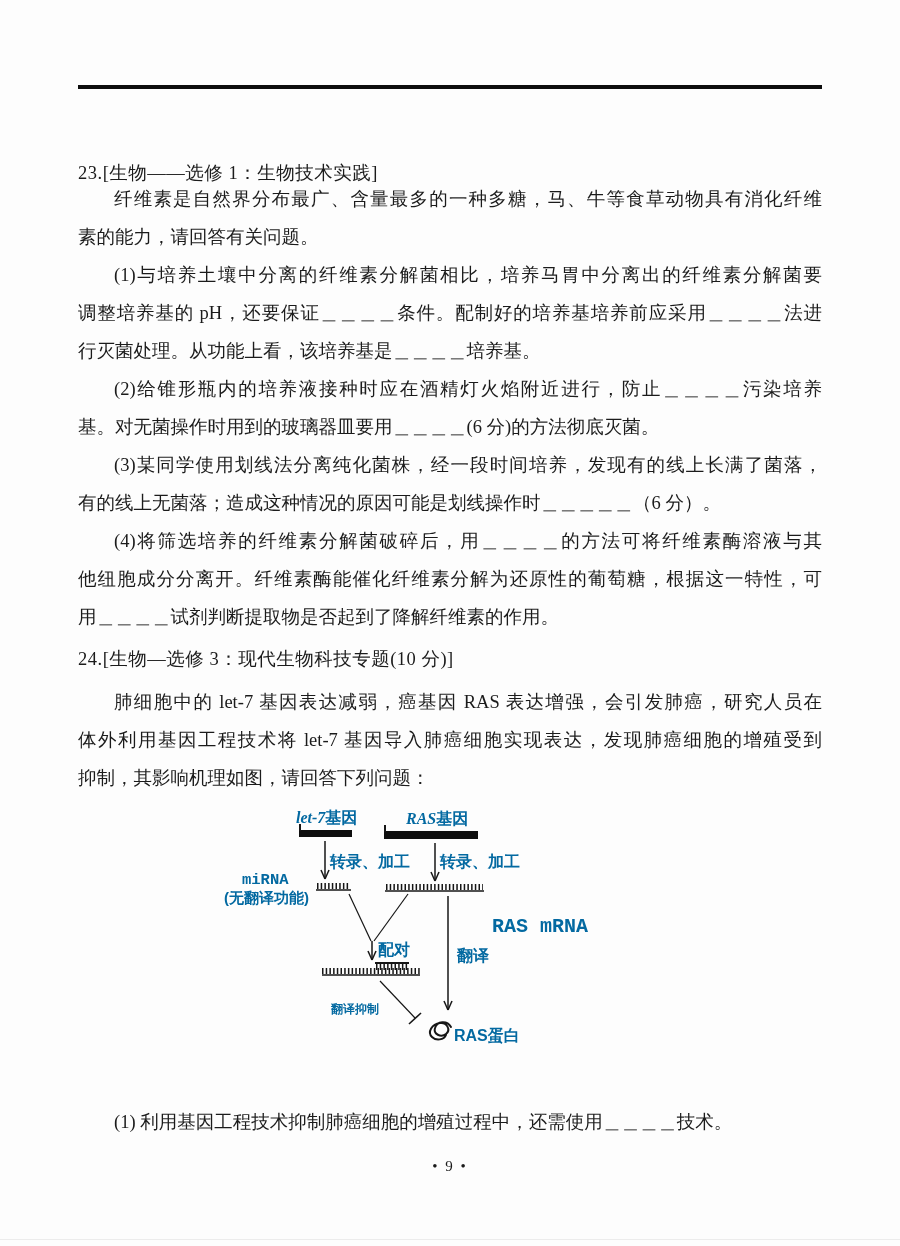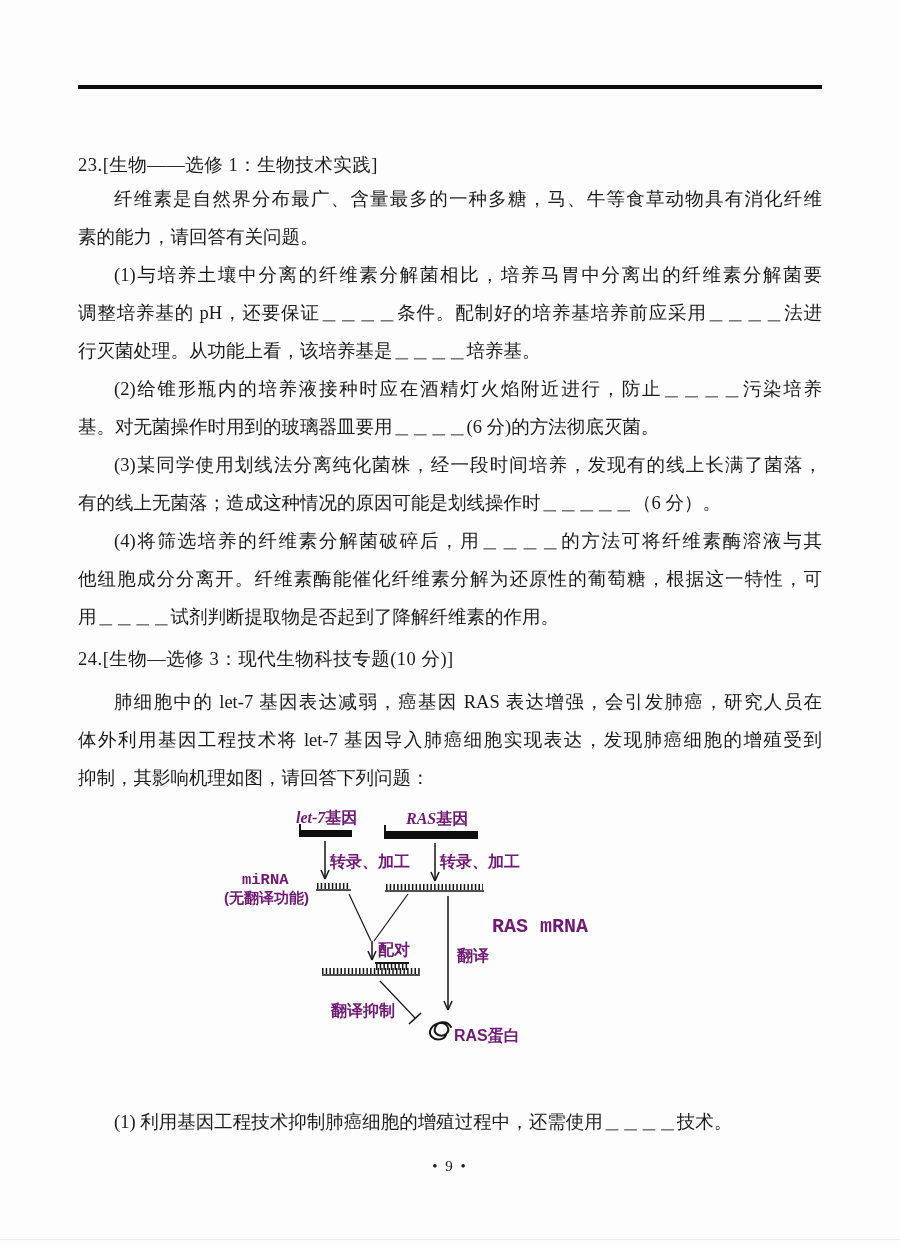--- a/index.html
+++ b/index.html
@@ -20,42 +20,42 @@
   .heading{letter-spacing:0.5px;}
   .pagenum{
     position:absolute;left:0;top:1158px;width:900px;text-align:center;
     font-size:15px;letter-spacing:2px;
   }
   
   .diagram{position:absolute;left:0;top:800px;width:900px;height:262px;}
   .diagram svg{position:absolute;left:0;top:0;}
   .dlabel{
     position:absolute;font-family:"Liberation Sans","DejaVu Sans",sans-serif;
-    font-weight:bold;color:#701a75;white-space:nowrap;
+    font-weight:bold;color:#0369a1;white-space:nowrap;
   }
   .latin-it{font-family:"Liberation Serif","DejaVu Serif",serif;font-style:italic;}
   .serif-b{font-family:Liberation Mono, monospace;}
   #lbl-let7{left:296px;top:8px;font-size:16px;}
   #lbl-rasgene{left:406px;top:9px;font-size:16px;}
   #lbl-trans-l{left:330px;top:52px;font-size:16px;}
   #lbl-trans-r{left:440px;top:52px;font-size:16px;}
   #lbl-mirna{left:242px;top:71px;font-size:15.5px;}
   #lbl-note{left:224px;top:89px;font-size:15px;}
   #lbl-rasmrna{left:492px;top:79px;font-size:20px;margin-top:36px;}
   #lbl-pair{left:378px;top:140px;font-size:16px;}
   #lbl-translate{left:457px;top:146px;font-size:16px;}
-  #lbl-inhibit{left:331px;top:201px;font-size:16px;}
+  #lbl-inhibit{left:331px;top:201px;font-size:12px;}
   #lbl-rasprotein{left:454px;top:226px;font-size:16px;}
 </style>
 </head>
 <body>
 
 <div class="rule-top"></div>
 
-<div class="ln heading" style="top:155px">23.[生物——选修 1：生物技术实践]</div>
+<div class="ln heading" style="top:163px">23.[生物——选修 1：生物技术实践]</div>
 <div class="ln full ind" style="top:189px">纤维素是自然界分布最广、含量最多的一种多糖，马、牛等食草动物具有消化纤维</div>
 <div class="ln wrap" style="top:227px">素的能力，请回答有关问题。</div>
 <div class="ln full ind" style="top:265px">(1)与培养土壤中分离的纤维素分解菌相比，培养马胃中分离出的纤维素分解菌要</div>
 <div class="ln full" style="top:303px">调整培养基的 pH，还要保证＿＿＿＿条件。配制好的培养基培养前应采用＿＿＿＿法进</div>
 <div class="ln wrap" style="top:341px">行灭菌处理。从功能上看，该培养基是＿＿＿＿培养基。</div>
 <div class="ln full ind" style="top:379px">(2)给锥形瓶内的培养液接种时应在酒精灯火焰附近进行，防止＿＿＿＿污染培养</div>
 <div class="ln wrap" style="top:417px">基。对无菌操作时用到的玻璃器皿要用＿＿＿＿(6 分)的方法彻底灭菌。</div>
 <div class="ln full ind" style="top:455px">(3)某同学使用划线法分离纯化菌株，经一段时间培养，发现有的线上长满了菌落，</div>
 <div class="ln wrap" style="top:493px">有的线上无菌落；造成这种情况的原因可能是划线操作时＿＿＿＿＿（6 分）。</div>
 <div class="ln full ind" style="top:531px">(4)将筛选培养的纤维素分解菌破碎后，用＿＿＿＿的方法可将纤维素酶溶液与其</div>

